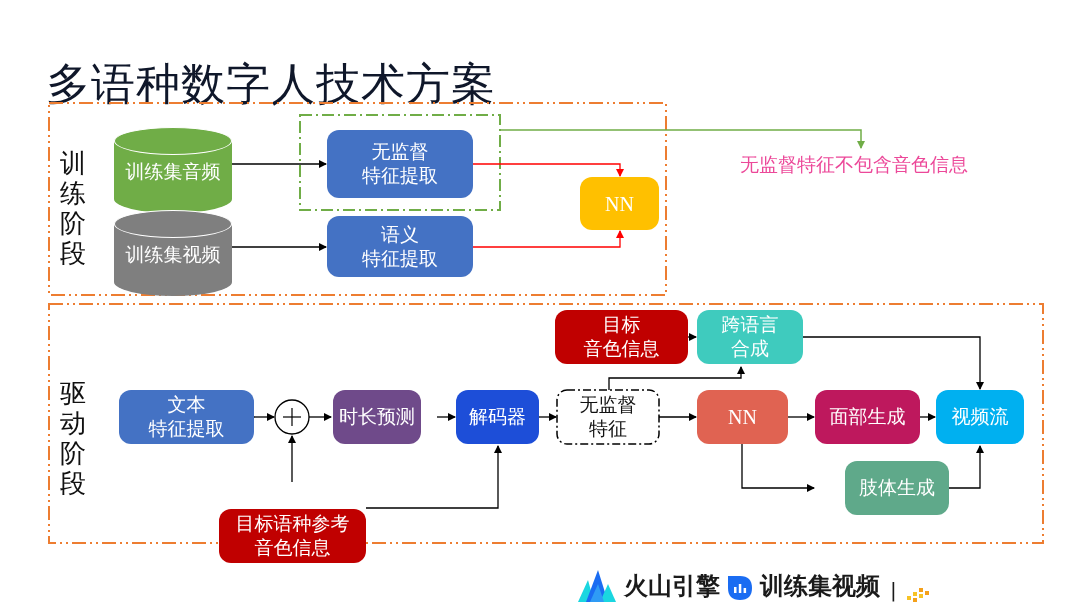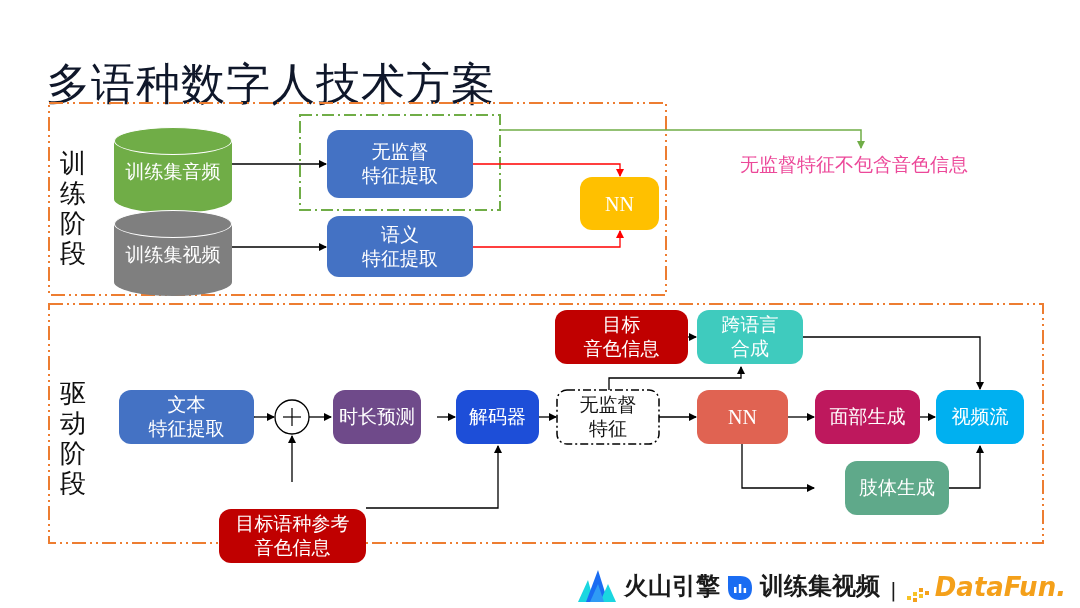--- a/index.html
+++ b/index.html
@@ -128,14 +128,13 @@
   <span class="logo-text">训练集视频</span>
   <span class="logo-text" style="font-weight:normal; font-size:20px; margin:0 4px;">|</span>
   <svg width="22" height="16" viewBox="0 0 22 16">
     <rect x="0" y="10" width="4" height="4" fill="#f7c325"></rect>
     <rect x="6" y="6" width="4" height="4" fill="#f7c325"></rect>
     <rect x="6" y="12" width="4" height="4" fill="#f4a01a"></rect>
     <rect x="12" y="2" width="4" height="4" fill="#f4a01a"></rect>
     <rect x="12" y="8" width="4" height="4" fill="#f7c325"></rect>
     <rect x="18" y="5" width="4" height="4" fill="#f4a01a"></rect>
   </svg>
-  <span class="df">DataFun.</span>
 </div>
 
 </body></html>

